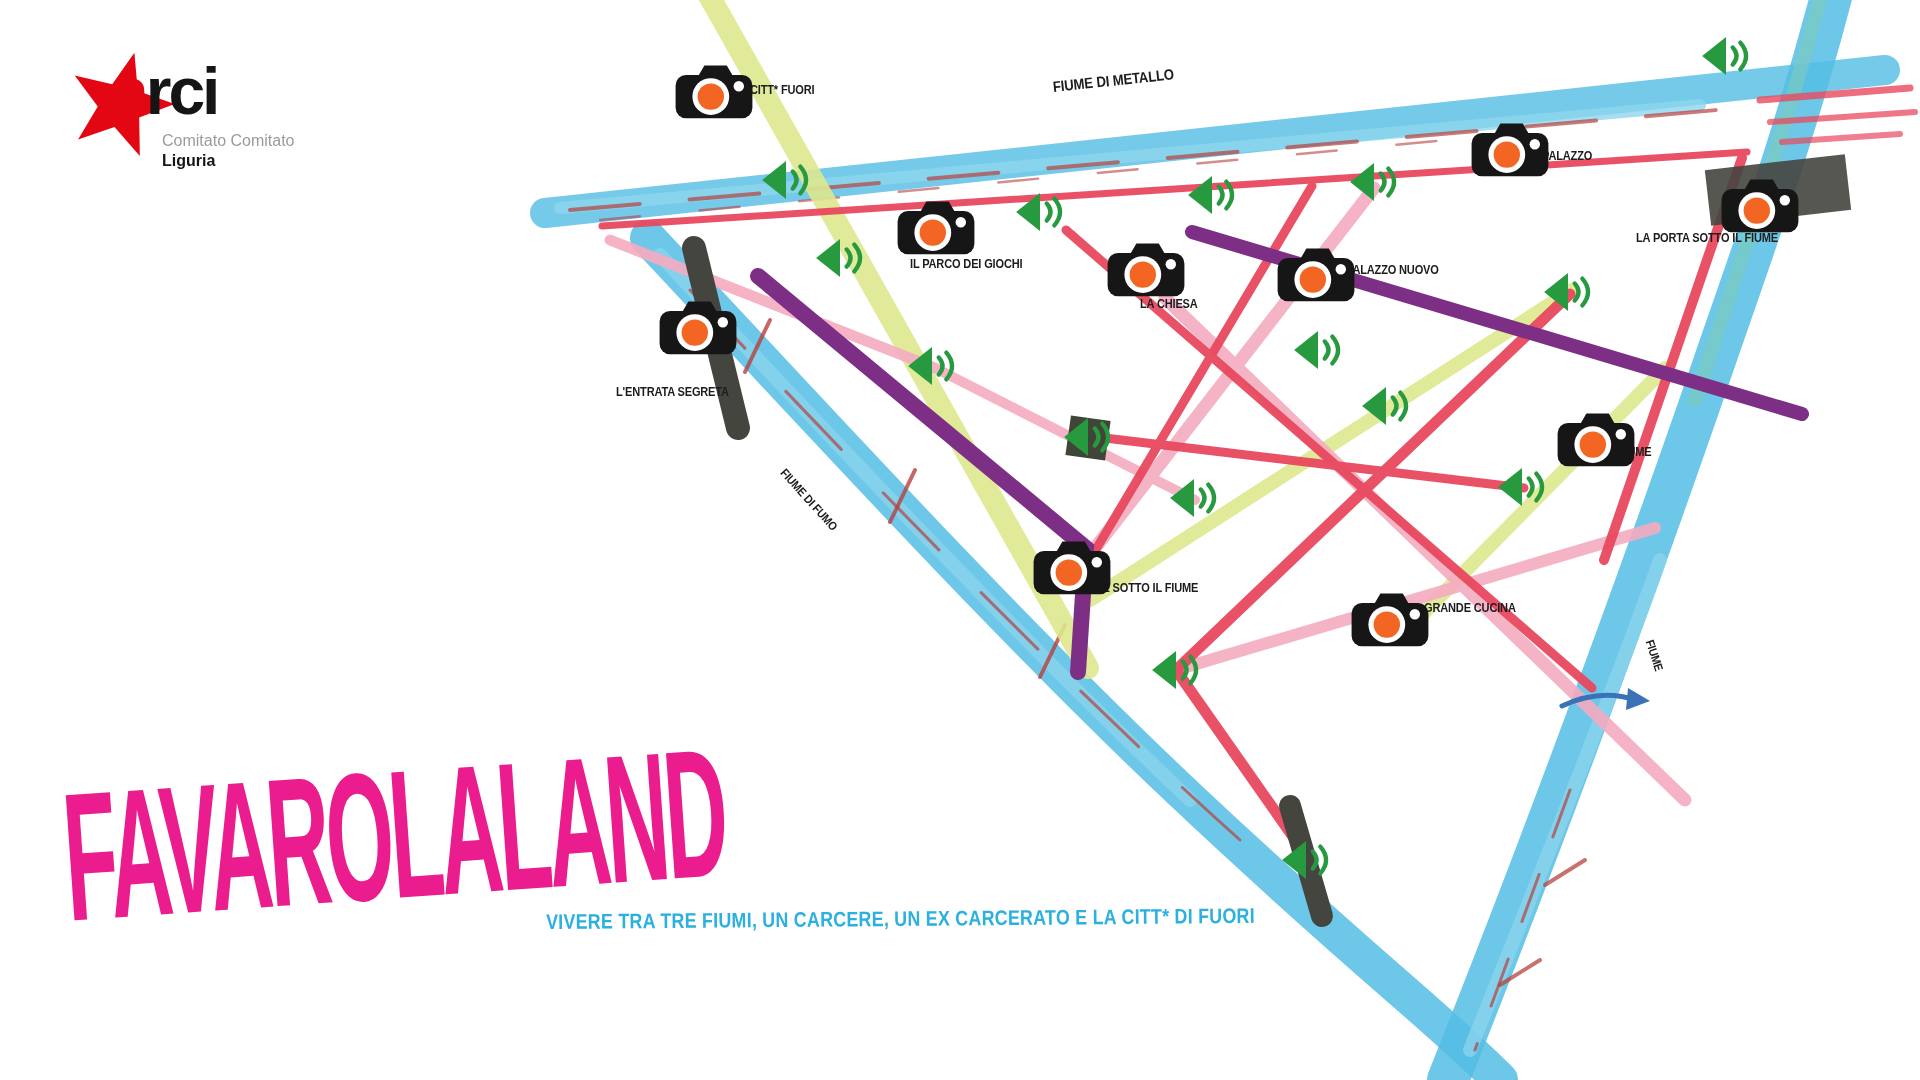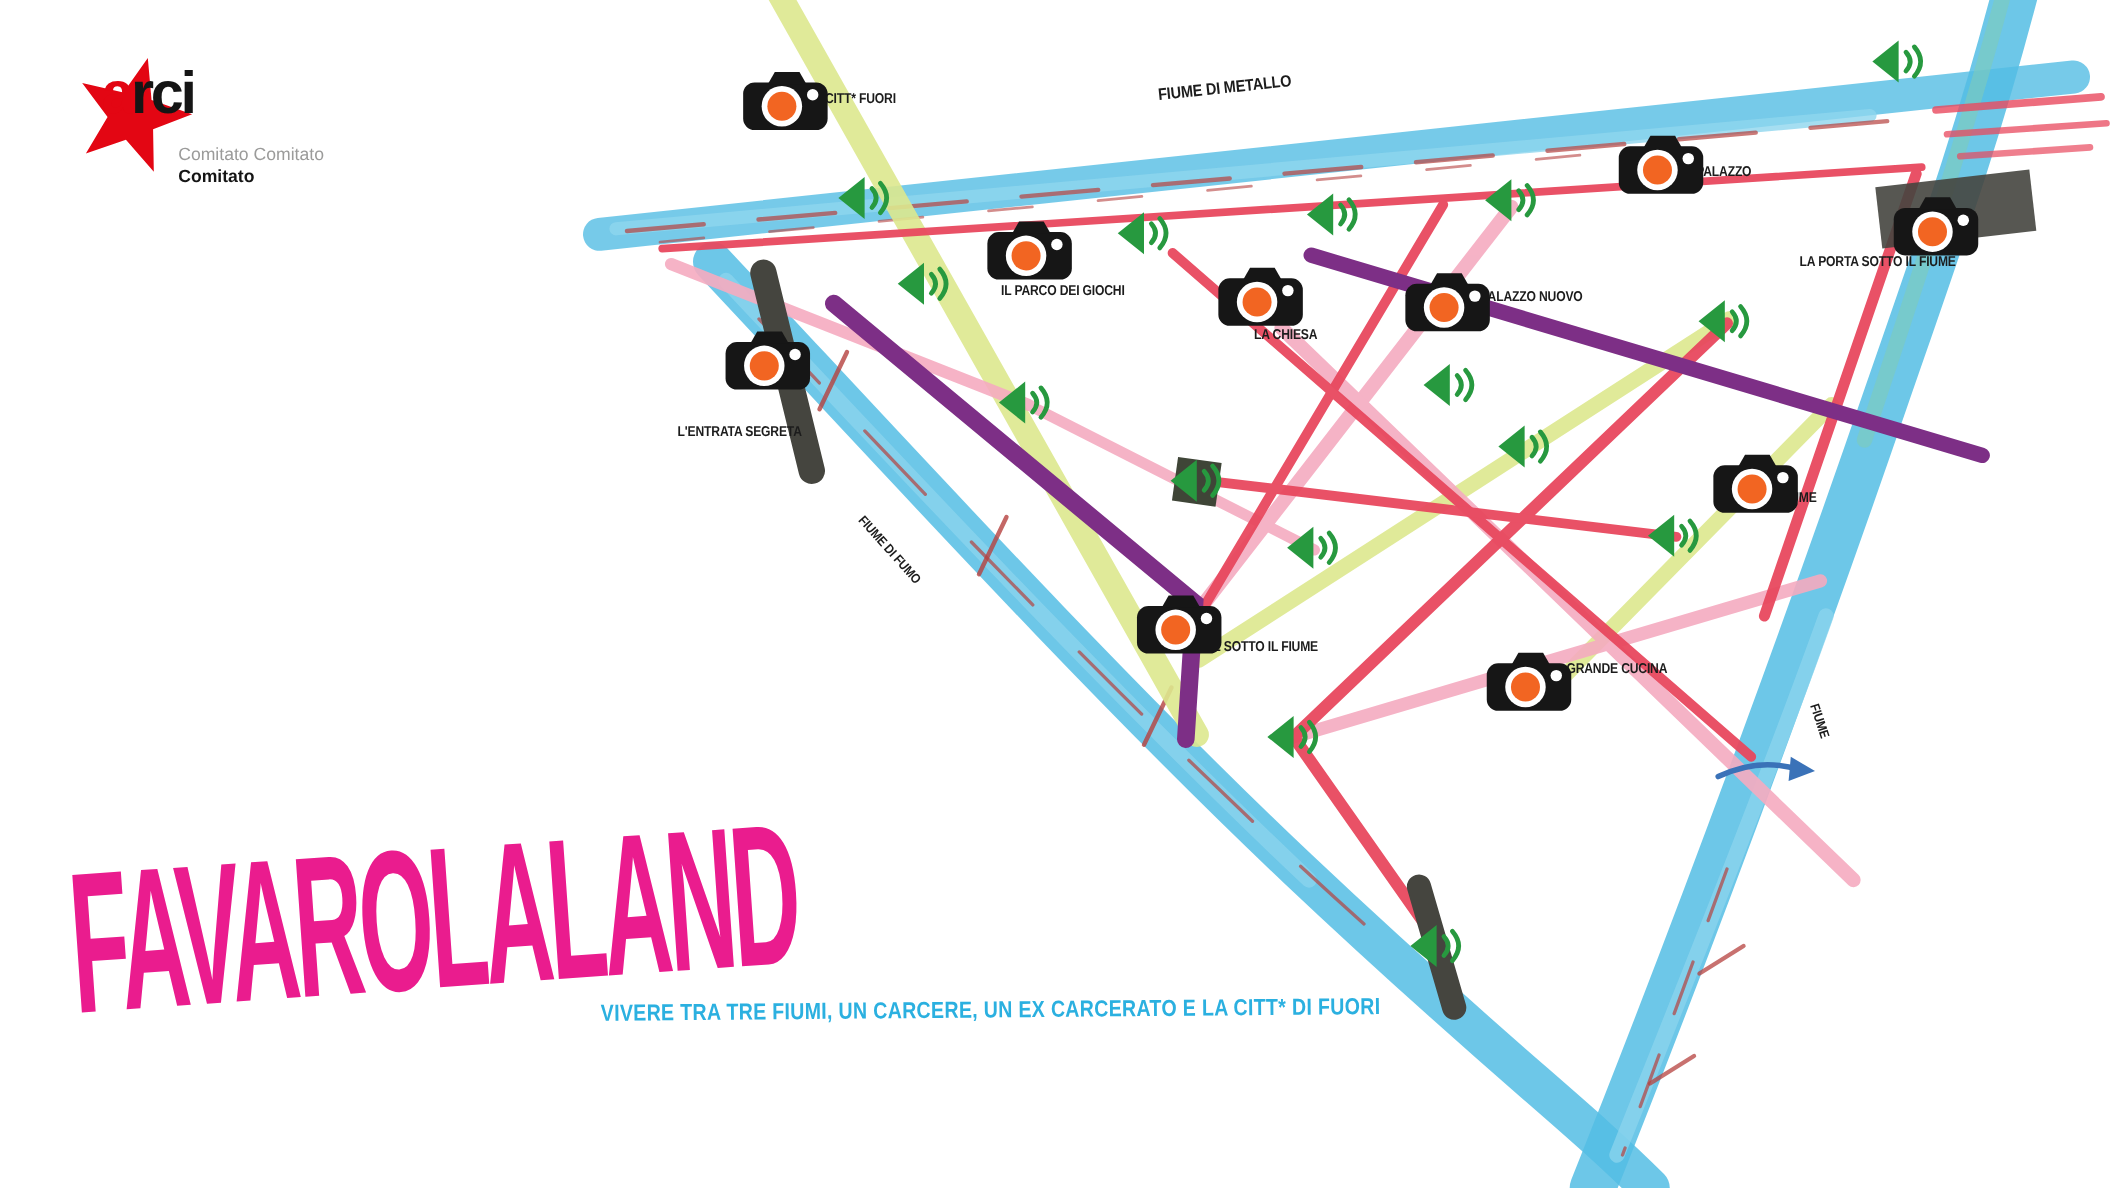--- a/index.html
+++ b/index.html
@@ -16,21 +16,21 @@
              color:var(--c-text,#1c1c1c);letter-spacing:-0.2px;
              transform-origin:0 0;}
   .camera-marker{position:absolute;width:80px;height:58px;}
   .camera-marker svg{display:block;width:100%;height:100%;}
   .speaker-marker{position:absolute;width:58px;height:42px;}
   .speaker-marker svg{display:block;width:100%;height:100%;}
 
   
   #logo{position:absolute;left:58px;top:30px;width:260px;height:160px;}
   #arci-star{position:absolute;left:6px;top:12px;width:122px;height:132px;}
-  #arci-word{position:absolute;left:34px;top:28px;font-size:54px;font-weight:bold;
+  #arci-word{position:absolute;left:54px;top:28px;font-size:66px;font-weight:bold;
              letter-spacing:-3px;line-height:1;}
   #arci-word .a{color:var(--c-arci_red,#e30613);}
   #arci-word .rci{color:#151515;}
   #logo-line1{position:absolute;left:104px;top:102px;font-size:16px;color:var(--c-gray,#9b9b9a);}
   #logo-line2{position:absolute;left:104px;top:122px;font-size:16px;font-weight:bold;color:#151515;}
 
   
   #title-block{position:absolute;left:0;top:0;width:100%;height:100%;pointer-events:none;}
   #main-title{position:absolute;left:58px;top:768px;font-size:132px;font-weight:bold;
               color:var(--c-title,#ea1c8e);letter-spacing:-6px;line-height:1;
@@ -333,21 +333,21 @@
         </svg>
       </div>
     </div>
 
   <div id="logo">
     <svg id="arci-star" viewBox="0 0 130 130">
       <polygon fill="#e30613" points="75,6 51.4,39.6 11.4,30.4 36,63.3 15,98.5 53.8,85.2 80.8,116.2 80.1,75.1 117.9,60.7 78.6,46.9"></polygon>
     </svg>
     <div id="arci-word"><span class="a">a</span><span class="rci">rci</span></div>
     <div id="logo-line1">Comitato Comitato</div>
-    <div id="logo-line2">Comitato</div>
+    <div id="logo-line2">Liguria</div>
   </div>
 
   <div id="title-block">
     <div id="main-title">FAVAROLALAND</div>
     <div id="sub-title">VIVERE TRA TRE FIUMI, UN CARCERE, UN EX CARCERATO E LA CITT* DI FUORI</div>
   </div>
 
 </div>
 
 </body></html>

